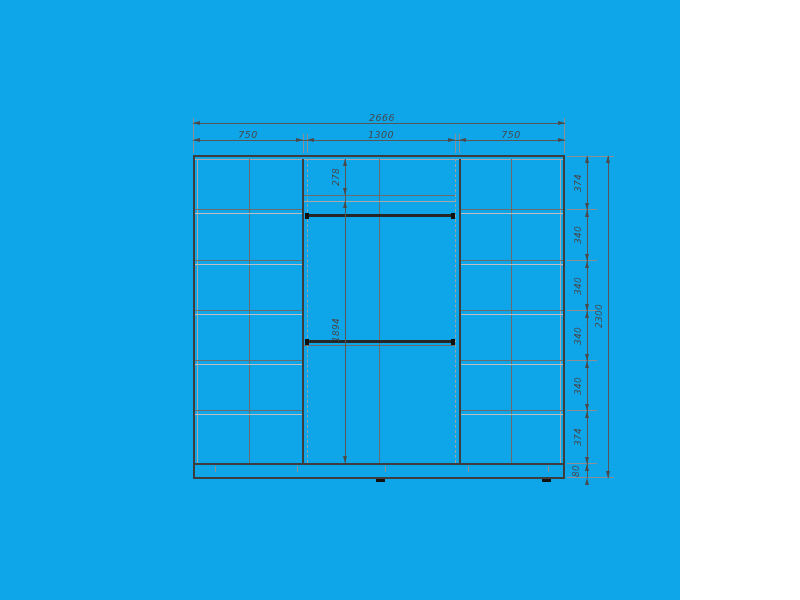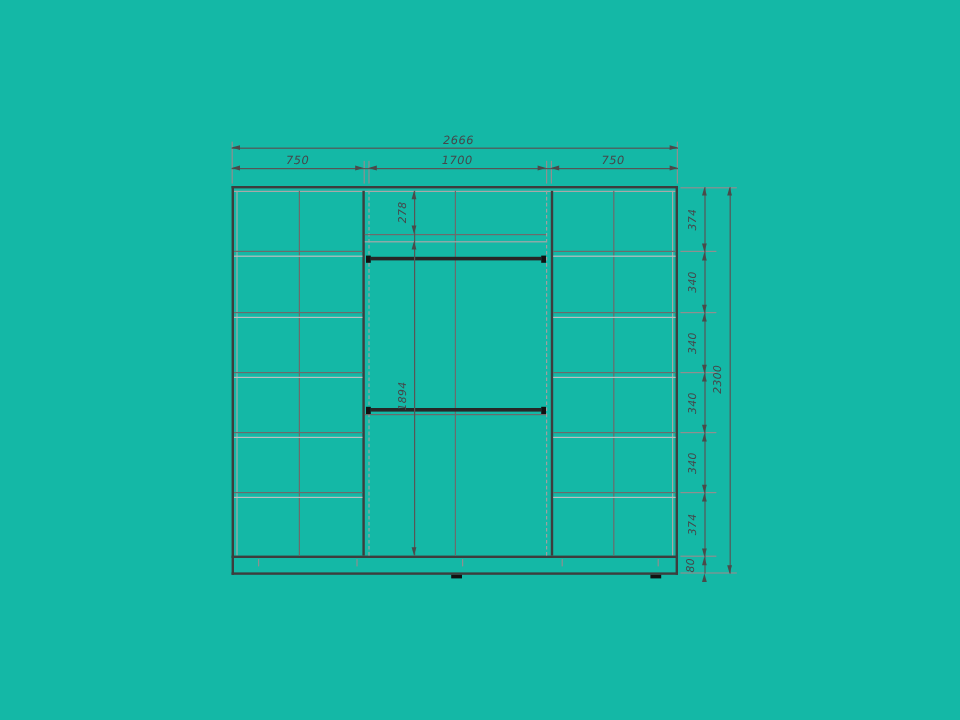--- a/index.html
+++ b/index.html
@@ -1,16 +1,16 @@
 <!DOCTYPE html>
 <html><head>
 <meta charset="utf-8">
 <style>
   html,body{margin:0;padding:0;background:#fff;}
-  .page{position:relative;width:800px;height:600px;background:#14b8a6;overflow:hidden;
+  .page{position:relative;width:680px;height:600px;background:#0ea5e9;overflow:hidden;
         font-family:"DejaVu Sans",sans-serif;}
   
   .ln  {position:absolute;background:#3d3d3d;}
   .lm  {position:absolute;background:#6b6b6b;}
   .lt  {position:absolute;background:#a8a8a8;}
   .ext {position:absolute;background:#8f8f8f;}
   .dimln{position:absolute;background:#565656;}
   .dash{position:absolute;width:0;border-left:1px dashed #a0a0a0;}
   .shelf{position:absolute;height:3px;border-top:1px solid #6b6b6b;border-bottom:1px solid #bdbdbd;}
   .rod {position:absolute;background:#262626;}
@@ -94,21 +94,21 @@
   <div class="lbl" style="left:382px;top:112px">2666</div>
 
   <div class="dimln" style="left:193px;top:140px;width:372px;height:1px"></div>
   <div class="ah l" style="left:193px;top:138px"></div>
   <div class="ah r" style="left:296px;top:138px"></div>
   <div class="ah l" style="left:307px;top:138px"></div>
   <div class="ah r" style="left:448px;top:138px"></div>
   <div class="ah l" style="left:459px;top:138px"></div>
   <div class="ah r" style="left:558px;top:138px"></div>
   <div class="lbl" style="left:248px;top:129px">750</div>
-  <div class="lbl" style="left:381px;top:129px">1700</div>
+  <div class="lbl" style="left:381px;top:129px">1300</div>
   <div class="lbl" style="left:511px;top:129px">750</div>
 
   <div class="ext" style="left:567px;top:156px;width:47px;height:1px"></div>
   <div class="ext" style="left:567px;top:209px;width:30px;height:1px"></div>
   <div class="ext" style="left:567px;top:260px;width:30px;height:1px"></div>
   <div class="ext" style="left:567px;top:310px;width:30px;height:1px"></div>
   <div class="ext" style="left:567px;top:360px;width:30px;height:1px"></div>
   <div class="ext" style="left:567px;top:410px;width:30px;height:1px"></div>
   <div class="ext" style="left:567px;top:463px;width:30px;height:1px"></div>
   <div class="ext" style="left:567px;top:477px;width:47px;height:1px"></div>

